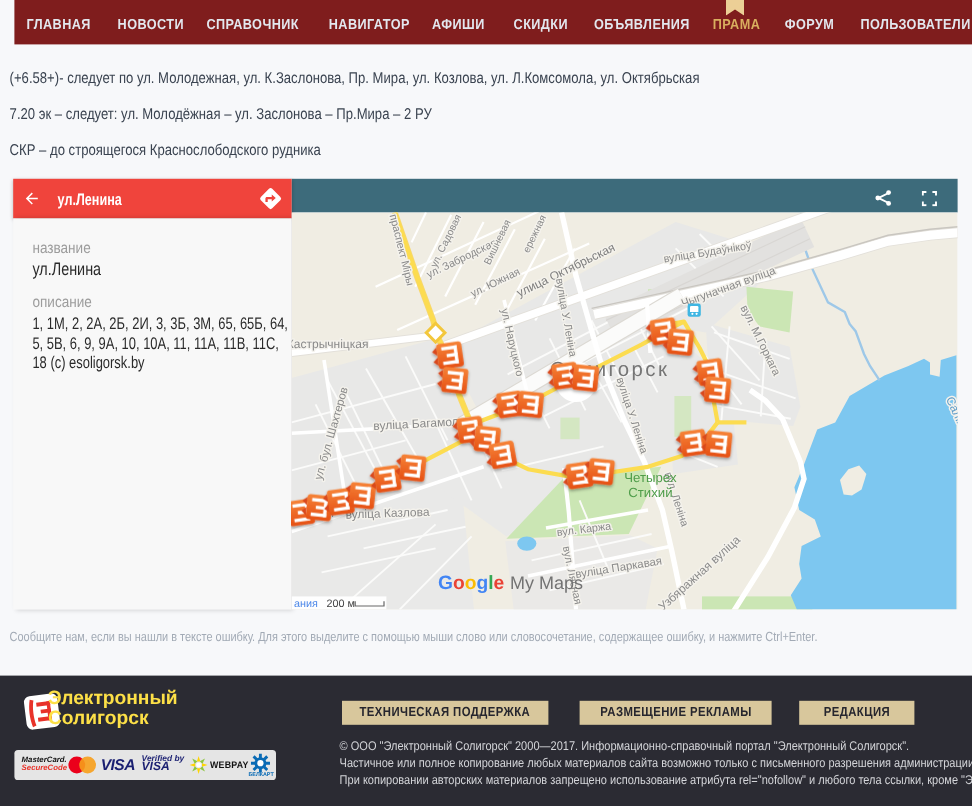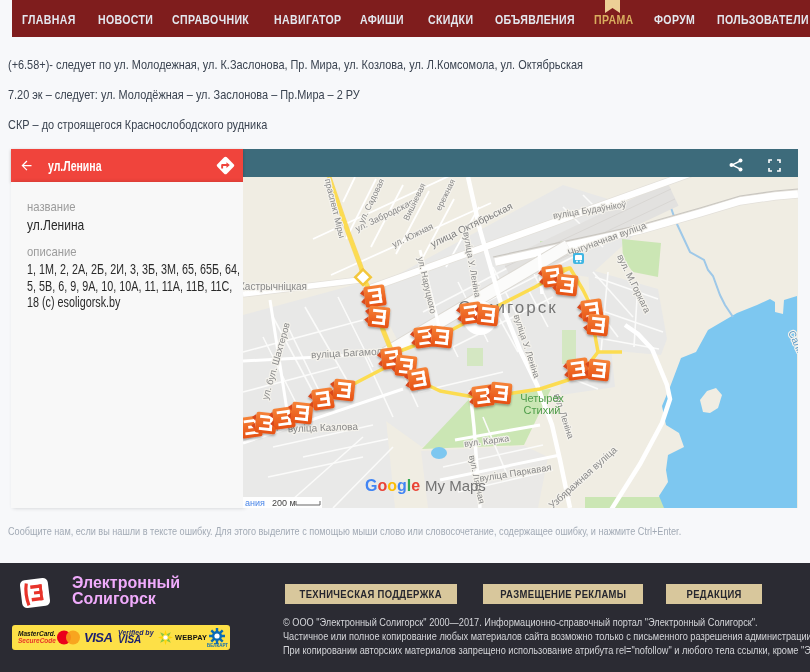--- a/index.html
+++ b/index.html
@@ -311,23 +311,23 @@
         <rect x="3" y="3" width="28" height="28" rx="5" fill="#fff"></rect>
         <path d="M8 6 C6 13 6 21 8 29 L11 28 C9.3 21 9.3 13 11 7 Z" fill="#e8332a"></path>
         <g fill="#e8332a">
           <rect x="13" y="9" width="11.5" height="3.4"></rect>
           <rect x="16" y="15.3" width="8.5" height="3.2"></rect>
           <rect x="13" y="21.6" width="11.5" height="3.4"></rect>
           <rect x="21.6" y="9" width="2.9" height="16"></rect>
         </g>
       </g>
     </svg>
-  <div class="abs" style="left:72px;top:12px;font-size:16px;font-weight:bold;color:#f0abfc;line-height:16px">Электронный<br>Солигорск</div>
-
-  <div class="abs" style="left:12px;top:62px;width:218px;height:25px;background:#fde047;border-radius:3px">
+  <div class="abs" style="left:40px;top:12px;font-size:16px;font-weight:bold;color:#fde047;line-height:16px">Электронный<br>Солигорск</div>
+
+  <div class="abs" style="left:12px;top:62px;width:218px;height:25px;background:#e5e5e5;border-radius:3px">
     <span class="abs" style="left:6px;top:5px;font-size:6.5px;font-weight:bold;font-style:italic;color:#111;line-height:7px">MasterCard.<br><span style="color:#e8332a">SecureCode</span></span>
     <svg class="abs" style="left:44px;top:5px" width="26" height="15">
         <circle cx="8" cy="7.5" r="7" fill="#eb001b"></circle>
         <circle cx="17" cy="7.5" r="7" fill="#f79e1b" opacity=".9"></circle>
       </svg>
     <span class="abs" style="left:72px;top:5px;font-size:13px;font-weight:bold;font-style:italic;color:#1a1f71;letter-spacing:-.5px">VISA</span>
     <span class="abs" style="left:106px;top:4px;font-size:7px;font-weight:bold;font-style:italic;color:#1a1f71;line-height:7px">Verified by<br><span style="font-size:10px">VISA</span></span>
     <svg class="abs" style="left:146px;top:5px" width="15" height="15" viewBox="0 0 16 16">
         <g fill="#ffd400">
           <path d="M8 0l1.5 5h-3z"></path>

